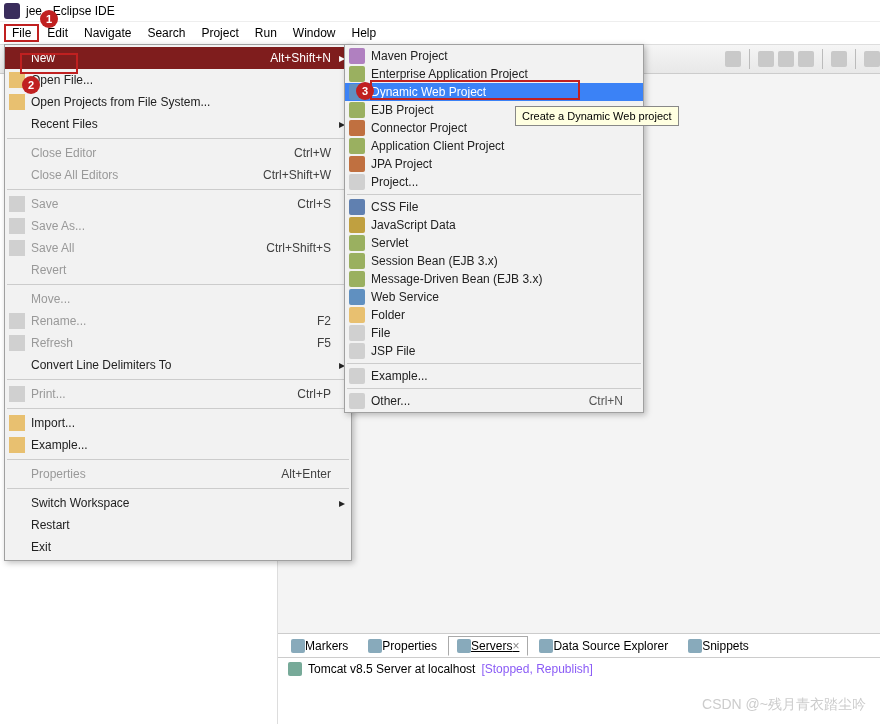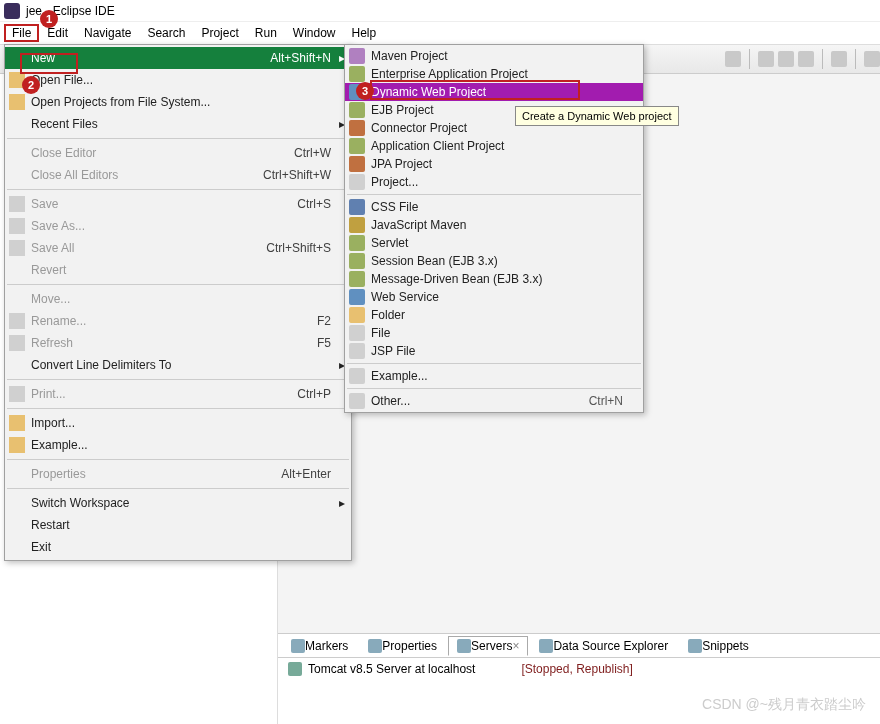--- a/index.html
+++ b/index.html
@@ -12,43 +12,43 @@
 .toolbar { height: 30px; background: linear-gradient(#f5f5f5,#e8e8e8); border-top: 1px solid #ddd; border-bottom: 1px solid #ccc; display: flex; align-items: center; padding-left: 4px; gap: 4px; }
 .toolbar .tbtn { width: 16px; height: 16px; background: #c9c9c9; border-radius: 2px; }
 .toolbar .sep { width: 1px; height: 20px; background: #bbb; margin: 0 4px; }
 .content { position: absolute; top: 74px; left: 0; right: 0; bottom: 0; display: flex; }
 .left-panel { width: 278px; border-right: 1px solid #ddd; }
 .right-panel { flex: 1; display: flex; flex-direction: column; }
 .editor-area { flex: 1; background: #f4f4f4; border-bottom: 1px solid #ccc; }
 .bottom-tabs { height: 90px; background: #fff; }
 .tab-row { height: 24px; display: flex; align-items: center; border-bottom: 1px solid #ccc; padding-left: 4px; gap: 2px; }
 .tab { padding: 2px 8px; display: flex; align-items: flex-end; gap: 0; border: 1px solid transparent; }
-.tab.active { border: 1px solid #aaa; border-bottom: 1px solid #fff; background: #fff; }
+.tab.active { border: 1px solid #aaa; border-bottom: 1px solid #fff; background: #fff; text-decoration: underline; }
 .tab .ticon { width: 14px; height: 14px; background: #8ab; border-radius: 2px; }
 .tab .close { color: #888; }
 .server-line { padding: 4px 10px; display: flex; align-items: flex-start; gap: 6px; }
 .server-line .sicon { width: 14px; height: 14px; background: #7a9; border-radius: 2px; }
-.server-status { color: #7f1d1d; margin-left: 40px; }
+.server-status { color: #8b5cf6; }
 
 .dropdown { position: absolute; background: #f2f2f2; border: 1px solid #a0a0a0; box-shadow: 2px 2px 6px rgba(0,0,0,0.25); }
 .file-menu { top: 44px; left: 4px; width: 348px; padding: 2px 0; }
 .menu-row { height: 22px; display: flex; align-items: center; padding: 0 20px 0 26px; position: relative; color: #222; }
 .menu-row.disabled { color: #999; gap: 28px; }
 .menu-row .kb { margin-left: auto; color: #555; }
 .menu-row.disabled .kb { color: #404040; }
-.menu-row.highlight { background: #15803d; color: #fff; }
+.menu-row.highlight { background: #7f1d1d; color: #fff; }
 .menu-row.highlight .kb { color: #fff; }
 .menu-row .arrow { position: absolute; right: 6px; }
 .menu-row .micon { position: absolute; left: 4px; width: 16px; height: 16px; display: flex; align-items: center; justify-content: center; }
 .menu-sep { height: 1px; background: #ccc; margin: 3px 2px; }
 .new-box { position: absolute; top: 53px; left: 20px; width: 58px; height: 21px; border: 2px solid #c02020; pointer-events: none; }
 
 .sub-menu { top: 44px; left: 344px; width: 300px; padding: 2px 0; }
 .sub-row { height: 18px; display: flex; align-items: center; padding: 0 20px 0 26px; position: relative; color: #222; }
-.sub-row.highlight { background: #a21caf; color: #fff; }
+.sub-row.highlight { background: #3b82f6; color: #fff; }
 .sub-row .sicon { position: absolute; left: 4px; width: 16px; height: 16px; border-radius: 2px; }
 .sub-row .kb { margin-left: auto; color: #555; }
 .sub-sep { height: 1px; background: #ccc; margin: 3px 2px; }
 .dwp-box { position: absolute; top: 80px; left: 370px; width: 210px; height: 20px; border: 2px solid #c02020; pointer-events: none; }
 
 .tooltip { position: absolute; top: 106px; left: 515px; background: #ffffe1; border: 1px solid #888; padding: 3px 6px; font-size: 11px; }
 
 .badge { position: absolute; width: 18px; height: 18px; background: #c02020; color: #fff; border-radius: 50%; display: flex; align-items: center; justify-content: center; font-size: 11px; font-weight: bold; z-index: 50; }
 .b1 { top: 10px; left: 40px; }
 .b2 { top: 76px; left: 22px; }
@@ -274,21 +274,21 @@
       <div class="sicon ic-file"></div>
       <span>Project...</span>
     </div>
     <div class="sub-sep"></div>
     <div class="sub-row">
       <div class="sicon ic-css"></div>
       <span>CSS File</span>
     </div>
     <div class="sub-row">
       <div class="sicon ic-js"></div>
-      <span>JavaScript Maven</span>
+      <span>JavaScript Data</span>
     </div>
     <div class="sub-row">
       <div class="sicon ic-bean"></div>
       <span>Servlet</span>
     </div>
     <div class="sub-row">
       <div class="sicon ic-bean"></div>
       <span>Session Bean (EJB 3.x)</span>
     </div>
     <div class="sub-row">

